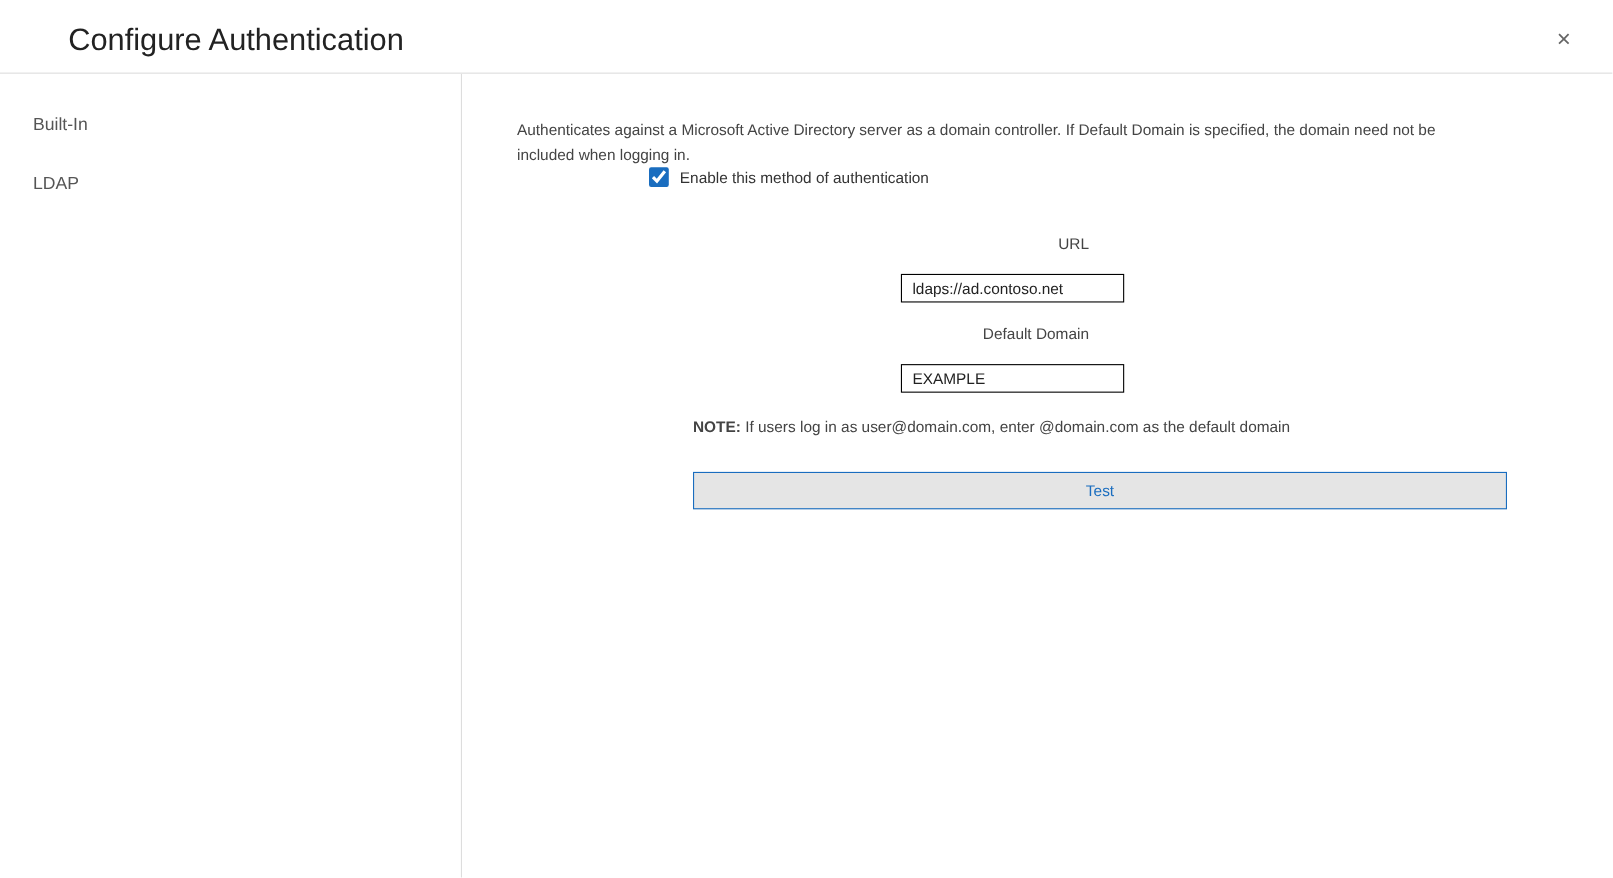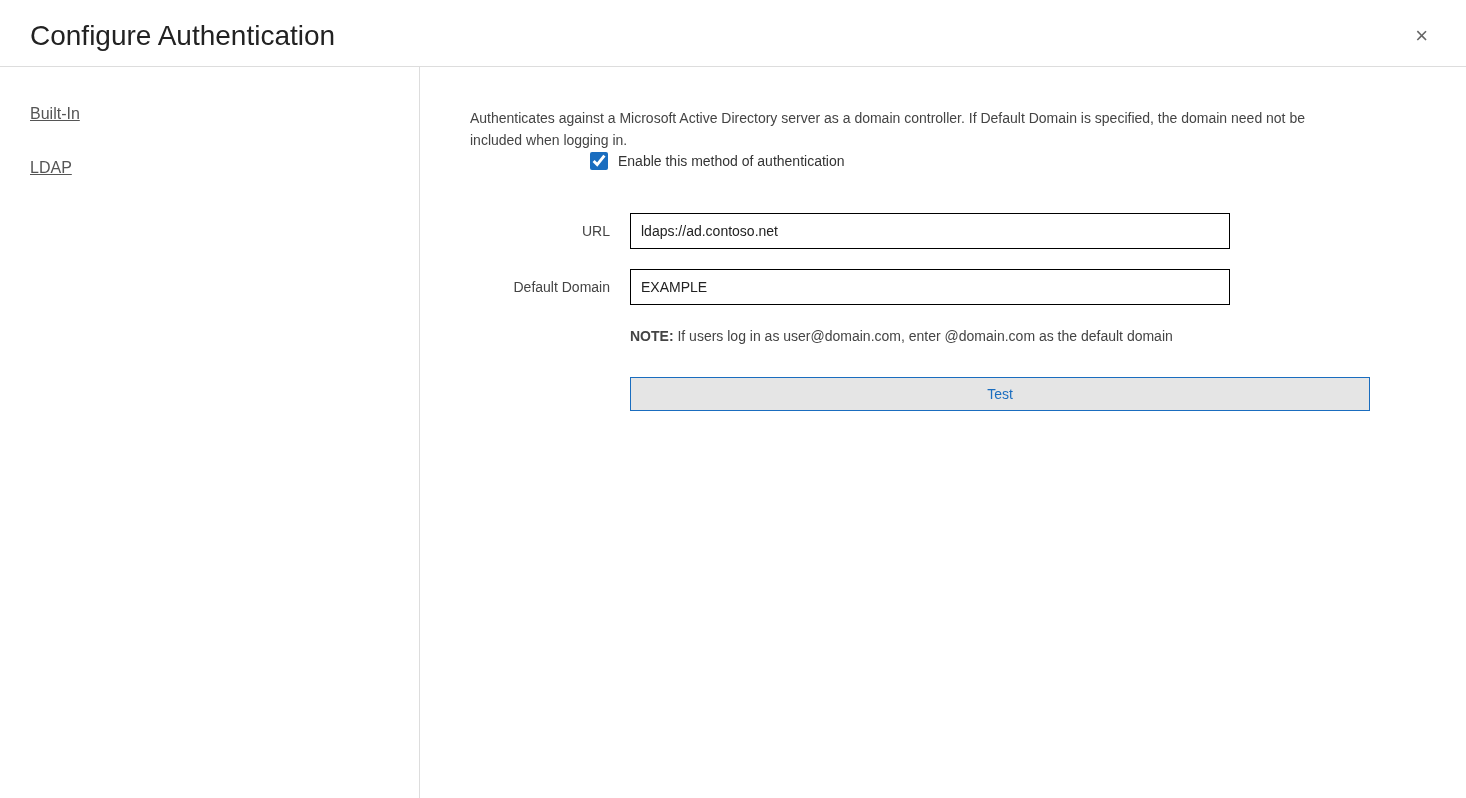--- a/index.html
+++ b/index.html
@@ -26,20 +26,21 @@
       align-items: center;
       justify-content: space-between;
       padding: 20px 30px 14px 30px;
       border-bottom: 1px solid #ddd;
     }
 
     .dialog-title {
       font-size: 28px;
       font-weight: 300;
       color: #222;
+      margin-left: 32px;
     }
 
     .close-btn {
       background: none;
       border: none;
       cursor: pointer;
       font-size: 22px;
       color: #666;
       padding: 4px 8px;
       line-height: 1;
@@ -56,21 +57,20 @@
       border-right: 1px solid #ddd;
       padding-top: 20px;
       flex-shrink: 0;
     }
 
     .sidebar-item {
       padding: 18px 30px;
       cursor: pointer;
       font-size: 16px;
       color: #555;
-      text-decoration: underline;
     }
     .sidebar-item.active {
       background: #d9eaf7;
       color: #222;
       font-size: 22px;
       font-weight: 400;
       padding: 22px 30px;
     }
 
     .content {
@@ -110,20 +110,21 @@
 
     .checkbox-label {
       font-size: 14px;
       color: #333;
     }
 
     .field-row {
       display: flex;
       align-items: center;
       gap: 20px;
+      flex-direction: column;
     }
 
     .field-label {
       width: 140px;
       text-align: right;
       font-size: 14px;
       color: #444;
       flex-shrink: 0;
     }
 

